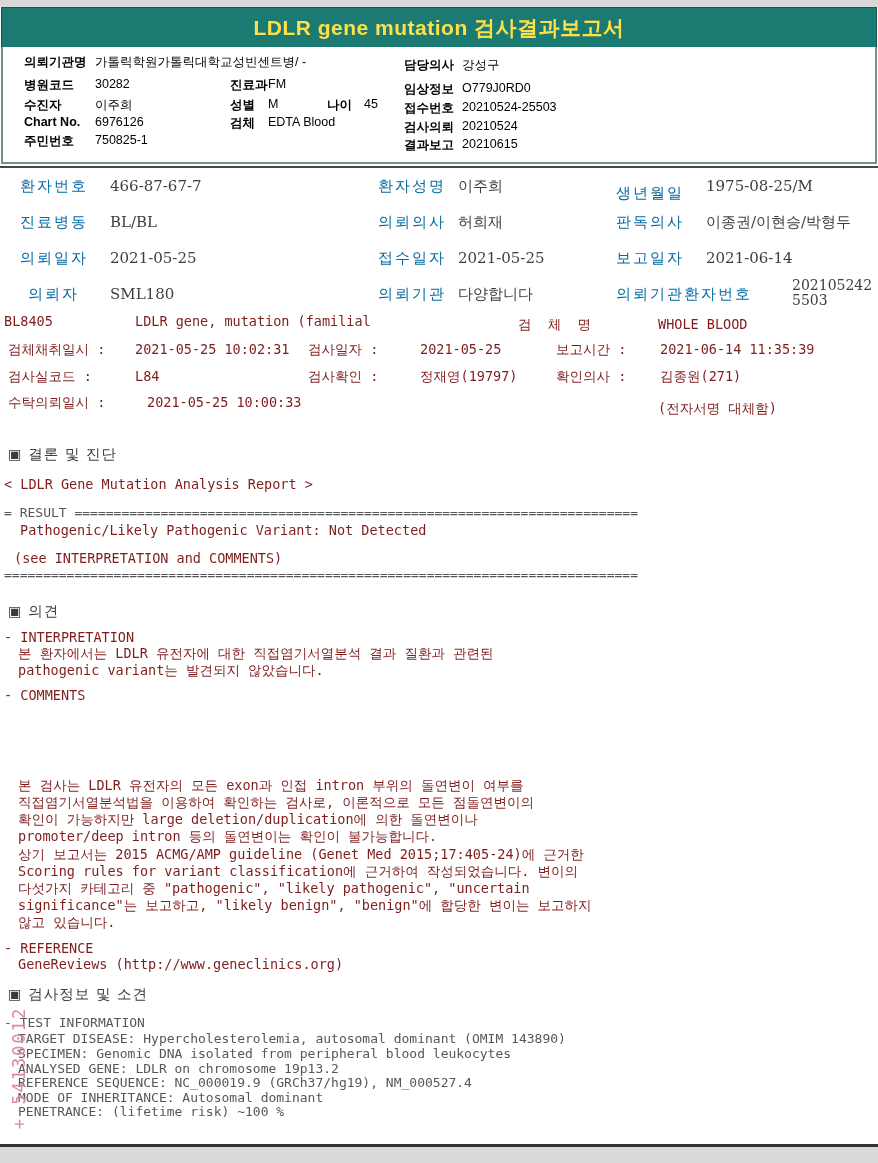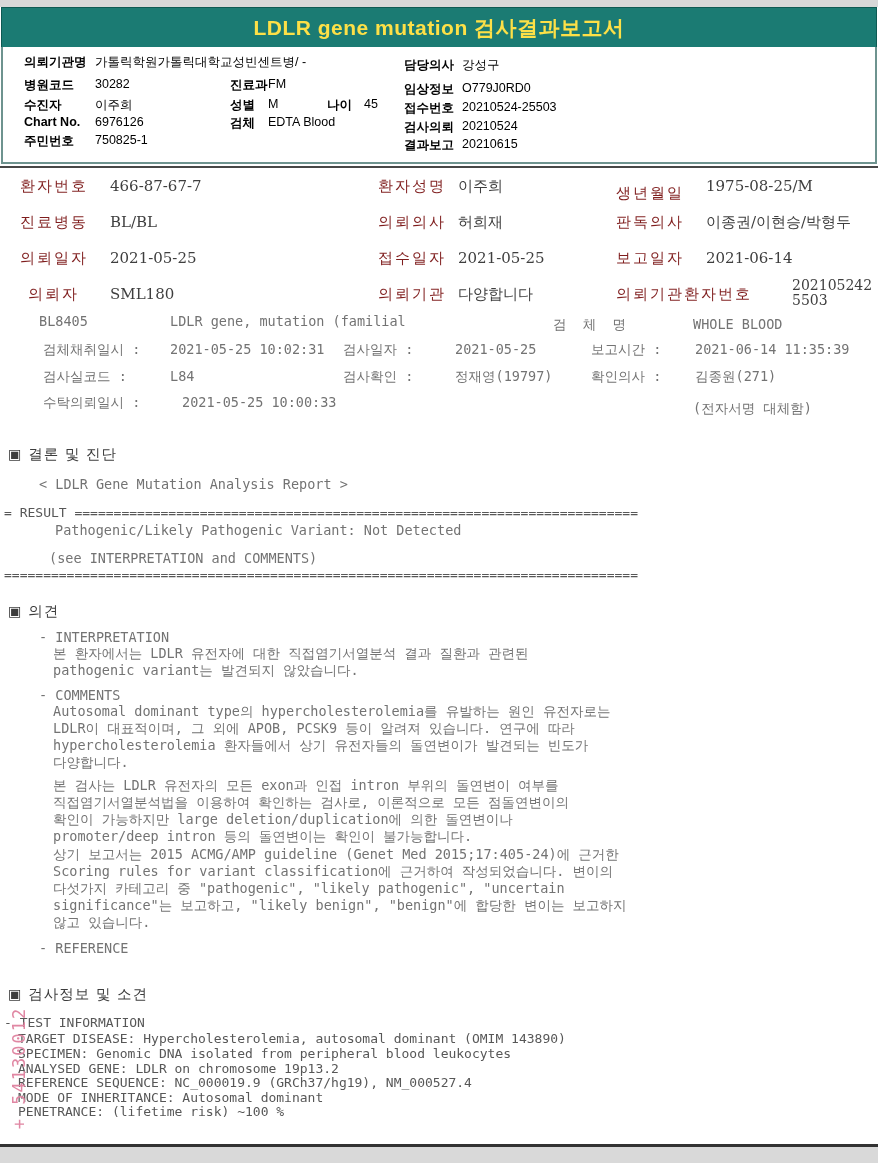--- a/index.html
+++ b/index.html
@@ -8,24 +8,24 @@
   .abs{position:absolute;white-space:pre;}
   .top-strip{position:absolute;left:0;top:0;width:878px;height:7px;background:#d8d8d8;}
   .title-bar{position:absolute;left:1px;top:7px;width:874px;height:40px;background:#1b7b73;
              border:1px solid #0e5a53;display:flex;align-items:center;justify-content:center;}
   .title-bar span{color:#fde047;font-weight:bold;font-size:21px;letter-spacing:0.5px;}
   .admin-box{position:absolute;left:1px;top:47px;width:872px;height:115px;background:#fff;
              border-left:2px solid #6e938f;border-right:2px solid #6e938f;border-bottom:2px solid #6e938f;}
   .al{font-size:12.5px;font-weight:bold;color:#000;}
   .av{font-size:12.5px;color:#000;}
   .hr1{position:absolute;left:0;top:166px;width:878px;height:2px;background:#474747;}
-  .pl{font-family:Liberation Mono, monospace;font-size:15px;color:#7f1d1d;letter-spacing:2px;}
+  .pl{font-family:Liberation Mono, monospace;font-size:15px;color:#0369a1;letter-spacing:2px;}
   .pv{font-family:"DejaVu Serif","Liberation Serif",serif;font-size:15px;color:#3e3e3e;}
   .mono{font-family:"DejaVu Sans Mono","Liberation Mono",monospace;font-size:13px;color:#575757;}
-  .mono2{font-family:"DejaVu Sans Mono","Liberation Mono",monospace;font-size:13.5px;color:#737373;margin-left:35px;}
+  .mono2{font-family:"DejaVu Sans Mono","Liberation Mono",monospace;font-size:13.5px;color:#7f1d1d;}
   .pre{white-space:pre-wrap;line-height:17px;}
   .sect{font-family:"DejaVu Serif","Liberation Serif",serif;font-size:14.5px;color:#3c3c3c;letter-spacing:1px;}
   .wrapnum{font-family:"DejaVu Serif","Liberation Serif",serif;font-size:14px;color:#3e3e3e;
            width:88px;line-height:15px;word-break:break-all;white-space:normal;}
   .stamp{position:absolute;left:-56px;top:1058px;width:150px;text-align:center;
          transform:rotate(-90deg);font-family:"DejaVu Sans Mono","Liberation Mono",monospace;
          font-size:17px;letter-spacing:2px;color:#e087a3;}
   .hr2{position:absolute;left:0;top:1144px;width:878px;height:3px;background:#333;}
   .bot-strip{position:absolute;left:0;top:1147px;width:878px;height:16px;background:#d9d9d9;}
 </style>
@@ -131,34 +131,31 @@
   <span class="abs mono" style="left:4px;top:505px">= RESULT ========================================================================</span>
   <span class="abs mono2" style="left:14px;top:550px">(see INTERPRETATION and COMMENTS)</span>
   <span class="abs mono2" style="left:20px;top:522px">Pathogenic/Likely Pathogenic Variant: Not Detected</span>
   <span class="abs mono" style="left:4px;top:567px">=================================================================================</span>
 
   <span class="abs sect" style="left:8px;top:602px">▣ 의견</span>
   <span class="abs mono2" style="left:4px;top:629px">- INTERPRETATION</span>
   <div class="abs mono2 pre" style="left:18px;top:645px;width:620px">본 환자에서는 LDLR 유전자에 대한 직접염기서열분석 결과 질환과 관련된
 pathogenic variant는 발견되지 않았습니다.</div>
   <span class="abs mono2" style="left:4px;top:687px">- COMMENTS</span>
-  <div class="abs mono2 pre" style="left:18px;top:703px;width:620px">Autosomal dominant type의 hypercholesterolemia를 유발하는 원인 유전자로는
-LDLR이 대표적이며, 그 외에 APOB, PCSK9 등이 알려져 있습니다. 연구에 따라
-hypercholesterolemia 환자들에서 상기 유전자들의 돌연변이가 발견되는 빈도가
-다양합니다.</div>
   <div class="abs mono2 pre" style="left:18px;top:777px;width:620px">본 검사는 LDLR 유전자의 모든 exon과 인접 intron 부위의 돌연변이 여부를
 직접염기서열분석법을 이용하여 확인하는 검사로, 이론적으로 모든 점돌연변이의
 확인이 가능하지만 large deletion/duplication에 의한 돌연변이나
 promoter/deep intron 등의 돌연변이는 확인이 불가능합니다.</div>
   <div class="abs mono2 pre" style="left:18px;top:846px;width:630px">상기 보고서는 2015 ACMG/AMP guideline (Genet Med 2015;17:405-24)에 근거한
 Scoring rules for variant classification에 근거하여 작성되었습니다. 변이의
 다섯가지 카테고리 중 "pathogenic", "likely pathogenic", "uncertain
 significance"는 보고하고, "likely benign", "benign"에 합당한 변이는 보고하지
 않고 있습니다.</div>
   <span class="abs mono2" style="left:4px;top:940px">- REFERENCE</span>
+  <span class="abs mono2" style="left:18px;top:956px">GeneReviews (http://www.geneclinics.org)</span>
 
   <span class="abs sect" style="left:8px;top:985px">▣ 검사정보 및 소견</span>
   <span class="abs mono" style="left:4px;top:1015px">- TEST INFORMATION</span>
   <span class="abs mono" style="left:18px;top:1031px">TARGET DISEASE: Hypercholesterolemia, autosomal dominant (OMIM 143890)</span>
   <span class="abs mono" style="left:18px;top:1046px">SPECIMEN: Genomic DNA isolated from peripheral blood leukocytes</span>
   <span class="abs mono" style="left:18px;top:1061px">ANALYSED GENE: LDLR on chromosome 19p13.2</span>
   <span class="abs mono" style="left:18px;top:1075px">REFERENCE SEQUENCE: NC_000019.9 (GRCh37/hg19), NM_000527.4</span>
   <span class="abs mono" style="left:18px;top:1090px">MODE OF INHERITANCE: Autosomal dominant</span>
   <span class="abs mono" style="left:18px;top:1104px">PENETRANCE: (lifetime risk) ~100 %</span>
 

